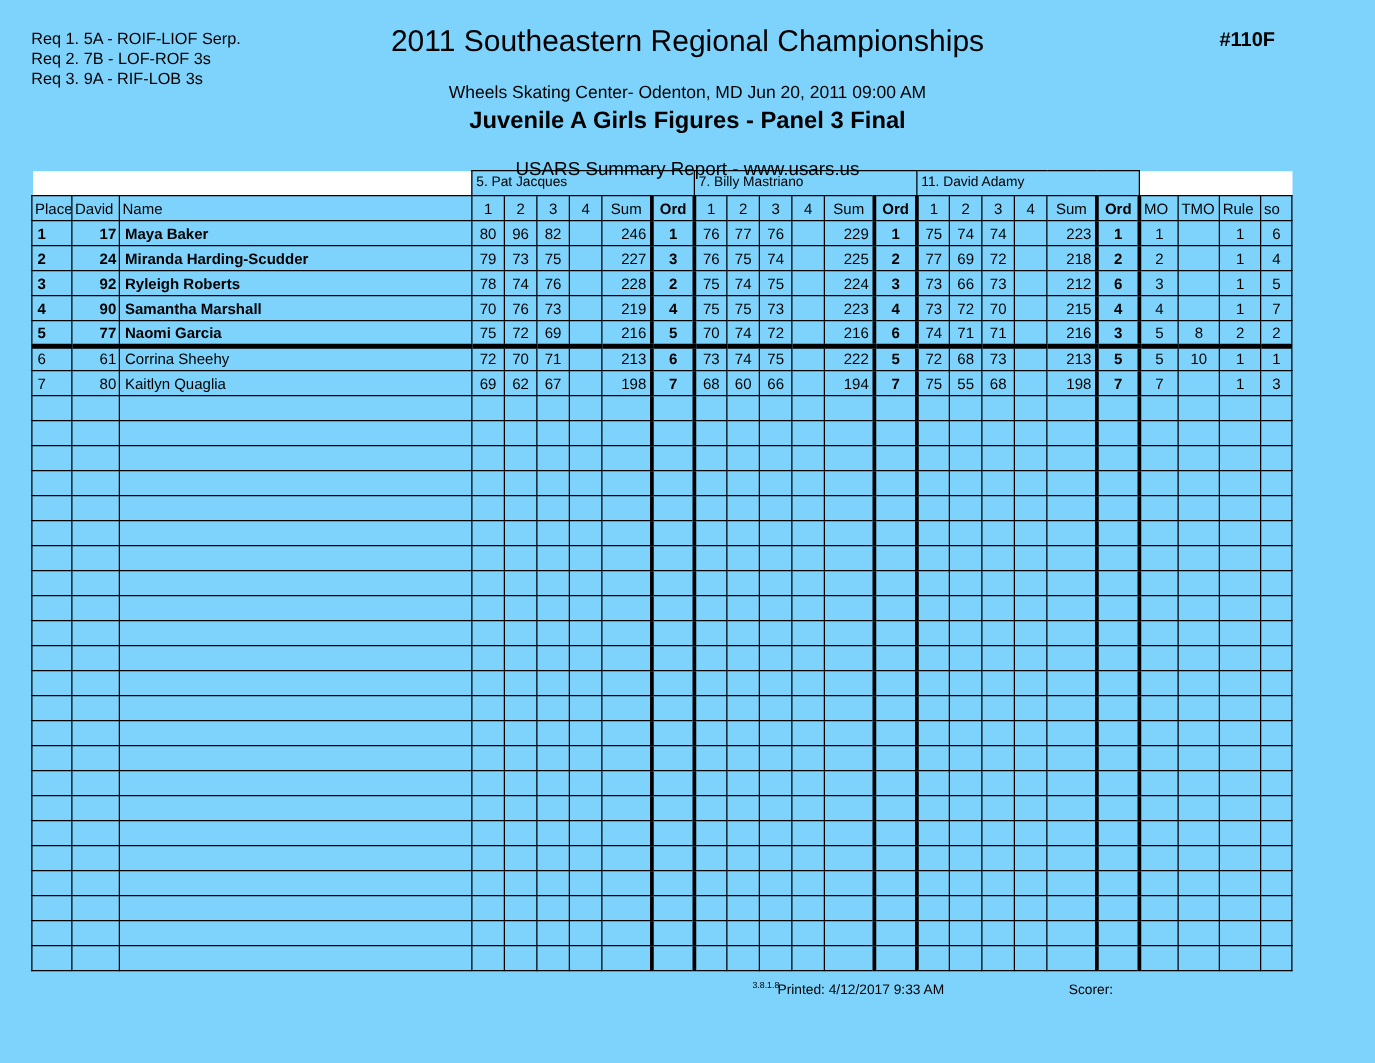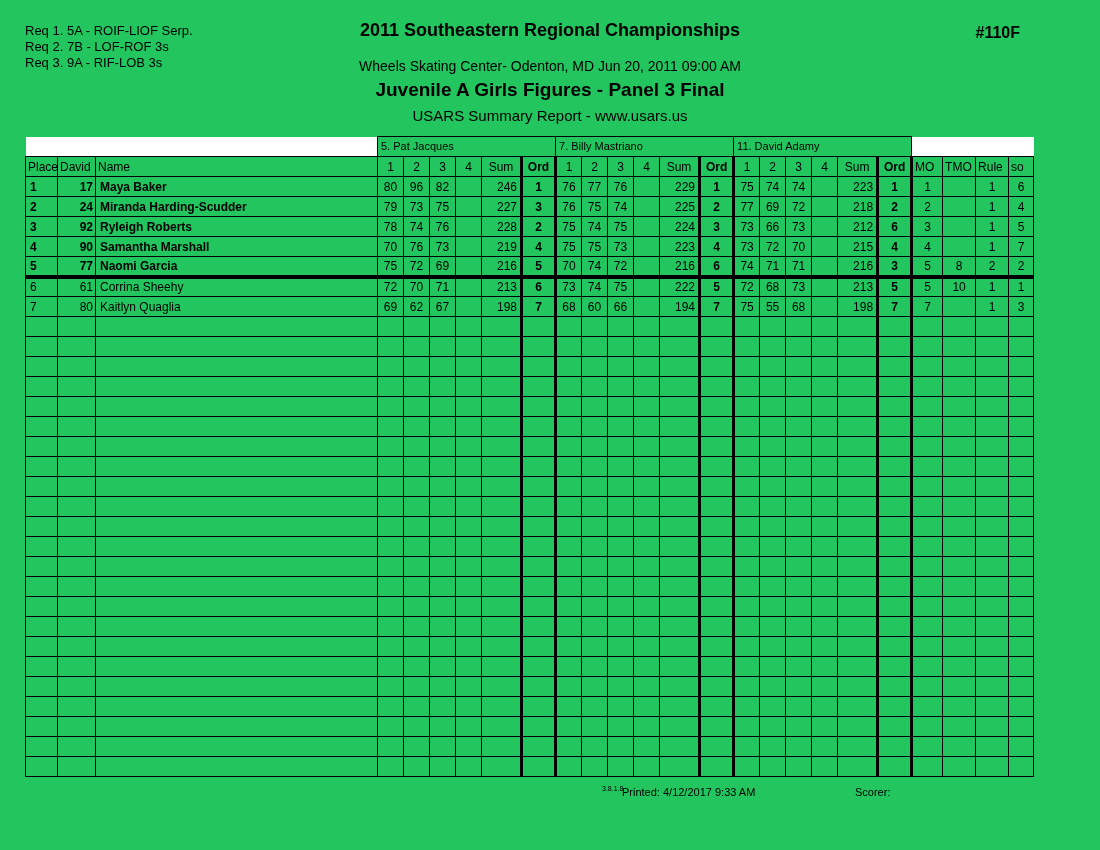--- a/index.html
+++ b/index.html
@@ -1,25 +1,25 @@
 <!DOCTYPE html>
 <html><head>
 <meta charset="utf-8">
 <style>
   * { box-sizing: border-box; }
   html,body { margin:0; padding:0; background:#fff; }
   body { width:1100px; height:850px; font-family:"Liberation Sans","DejaVu Sans",sans-serif; color:#000; }
-  .page { position:relative; width:1100px; height:850px; background:#22c55e; overflow:hidden; }
+  .page { position:relative; width:1100px; height:850px; background:#7dd3fc; overflow:hidden; }
 
   .reqs { position:absolute; left:25px; top:23px; font-size:13px; line-height:16px; }
   .titles { position:absolute; left:0; right:0; top:20px; text-align:center; }
-  .title1 { font-size:18px; font-weight:bold; }
+  .title1 { font-size:24px; font-weight:normal; }
   .venue  { font-size:14px; margin-top:17px; }
   .event  { font-size:19px; font-weight:bold; margin-top:5px; }
-  .report { font-size:15px; margin-top:6px; }
+  .report { font-size:15px; margin-top:19px; }
   .evtnum { position:absolute; right:80px; top:24px; font-size:16px; font-weight:bold; }
 
   table { position:absolute; left:25px; top:136px; width:1008px; border-collapse:collapse; table-layout:fixed; }
   td, th { border:1px solid #000; height:20px; padding:0 2px; font-size:12px; line-height:1; white-space:nowrap; overflow:hidden; }
   th { font-weight:normal; text-align:left; }
   .nb { border:none; background:#fff; }
   .jc { font-size:11px; text-align:left; padding-left:3px; }
   .c { text-align:center; }
   .place { text-align:left; padding-left:4px; }
   .cont { text-align:right; }

